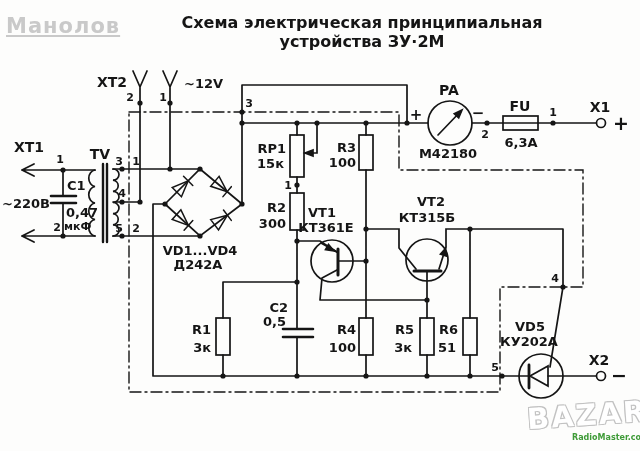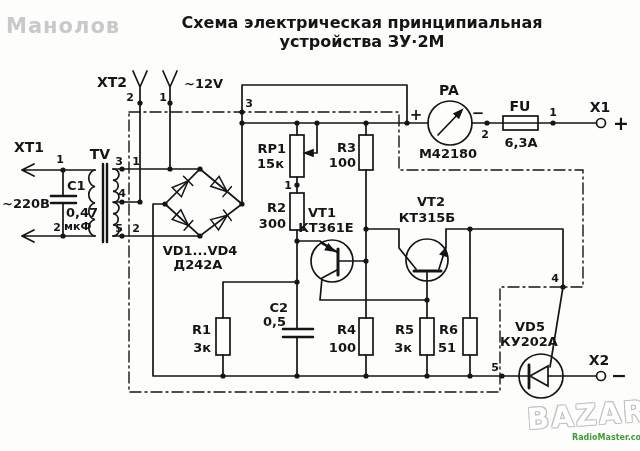--- a/index.html
+++ b/index.html
@@ -7,21 +7,21 @@
          font-family:"DejaVu Sans","Liberation Sans",sans-serif;}
   svg text{fill:#151515;font-family:"DejaVu Sans","Liberation Sans",sans-serif;font-weight:bold;}
   .lbl{font-size:13px;}
   .sm{font-size:11px;}
   .num{font-size:11px;}
   .t14{font-size:14px;}
   .ttl{font-size:16px;}
   .sign{font-size:15px;}
   .big{font-size:19px;}
   .wm-name{position:absolute;left:6px;top:14px;color:#c9c9c9;font-weight:bold;font-size:21px;
-           letter-spacing:1px;}
+           letter-spacing:1px;text-decoration:underline;}
   .wm-logo{position:absolute;left:527px;top:398px;color:#ffffff;font-weight:bold;font-size:29px;
            letter-spacing:2px;transform:rotate(-4deg);
            text-shadow:-1px -1px 0 #c2c2c2,1px -1px 0 #c2c2c2,-1px 1px 0 #c2c2c2,1px 1px 0 #c2c2c2;}
   .wm-sub{position:absolute;left:572px;top:433px;color:#3f9b38;font-weight:bold;font-size:8px;}
 </style>
 </head>
 <body>
 
 <div class="stage">
 

